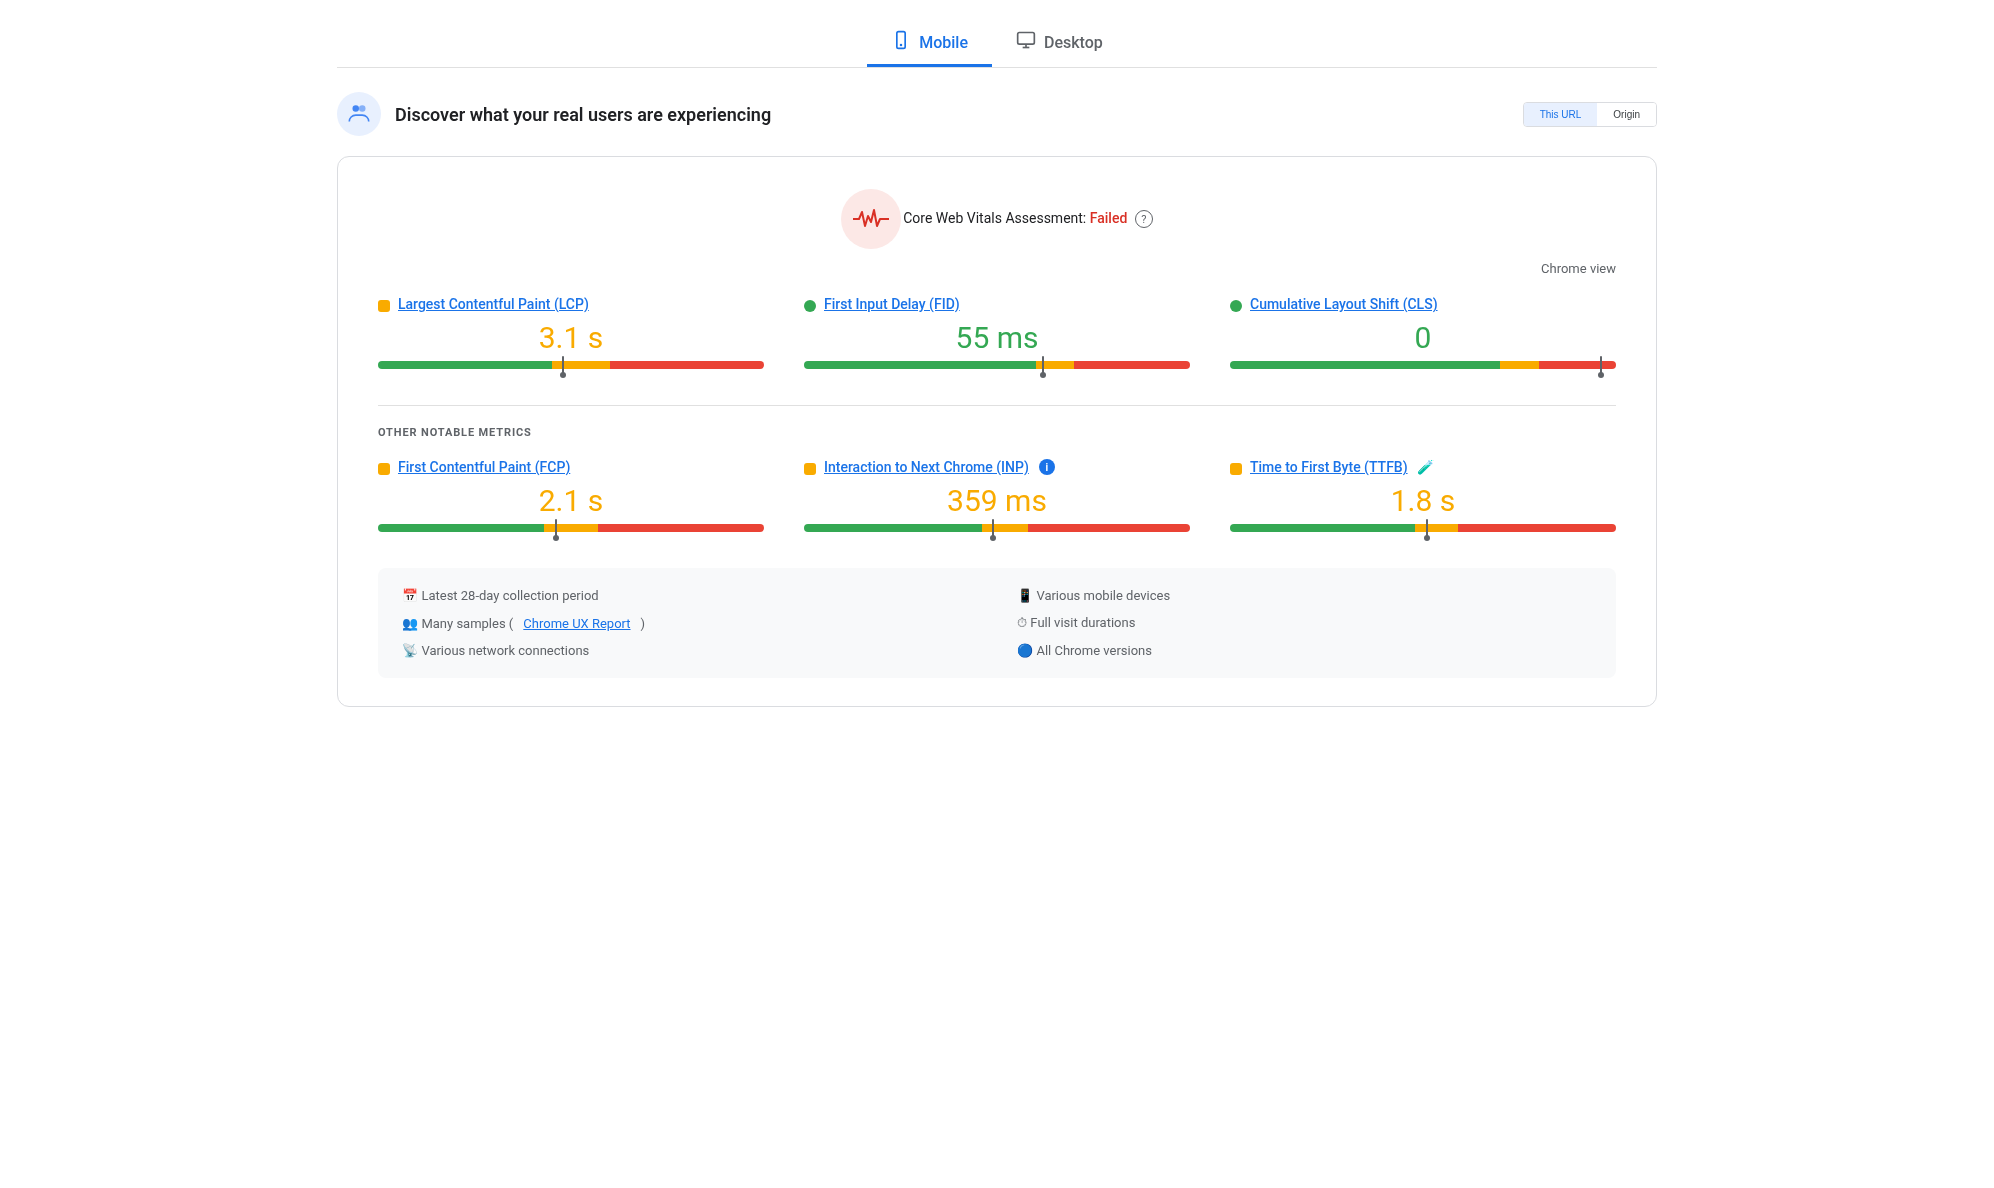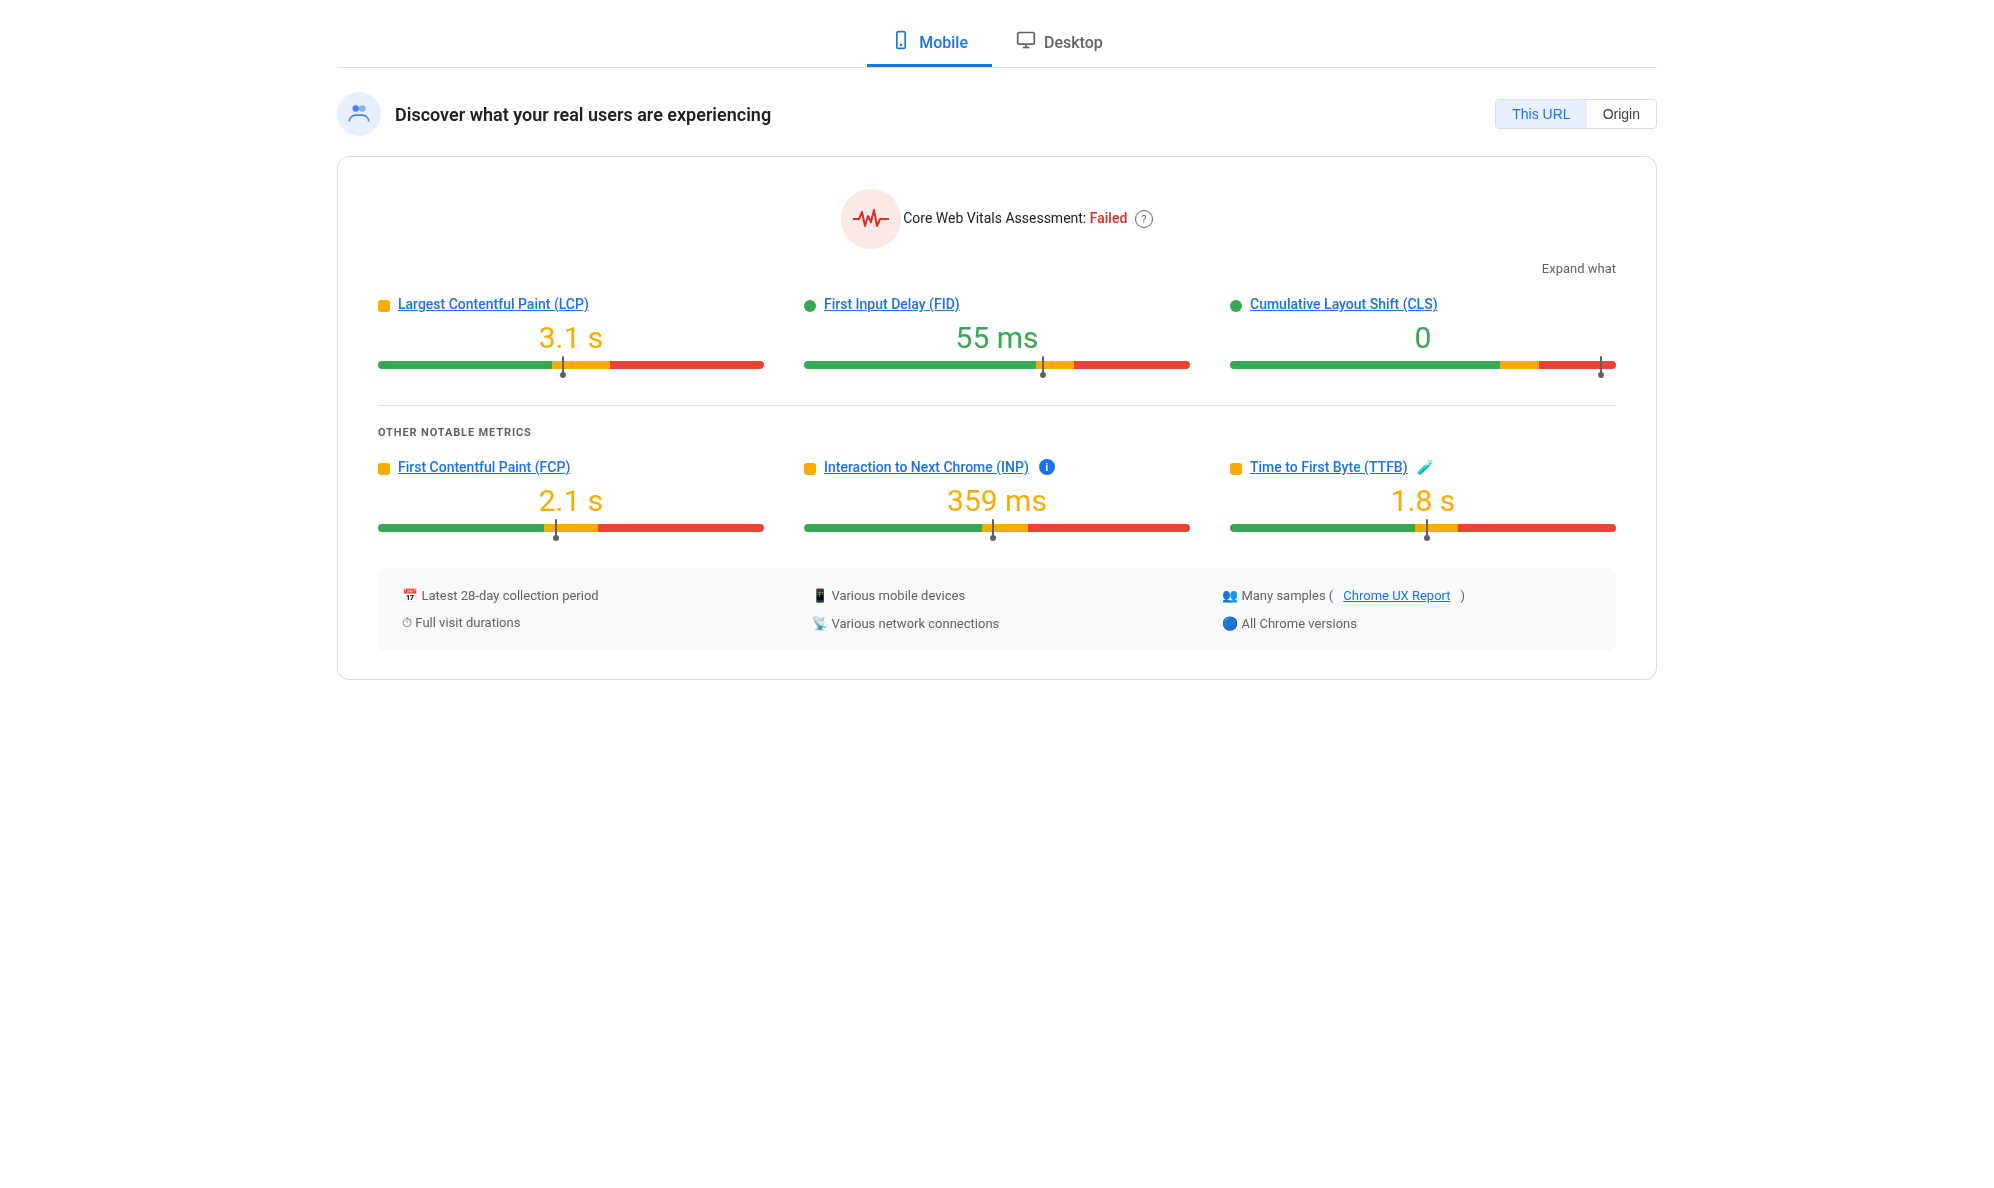--- a/index.html
+++ b/index.html
@@ -74,21 +74,21 @@
     }
 
     .url-toggle {
       display: flex;
       border: 1px solid #dadce0;
       border-radius: 4px;
       overflow: hidden;
     }
     .url-toggle button {
       padding: 6px 16px;
-      font-size: 14px;
+      font-size: 10px;
       border: none;
       background: #fff;
       cursor: pointer;
       color: #3c4043;
     }
     .url-toggle button.active {
       background: #e8f0fe;
       color: #1a73e8;
       font-weight: 500;
     }
@@ -258,21 +258,21 @@
       font-weight: 700;
       color: #5f6368;
       letter-spacing: 0.08em;
       text-transform: uppercase;
       margin-bottom: 20px;
     }
 
     
     .footer-info {
       display: grid;
-      grid-template-columns: 1fr 1fr 1fr;
+      grid-template-columns: 1fr 1fr;
       gap: 12px 40px;
       margin-top: 32px;
       background: #f8f9fa;
       border-radius: 8px;
       padding: 20px 24px;
     }
     .footer-item {
       display: flex;
       align-items: center;
       gap: 10px;
@@ -337,21 +337,21 @@
           <polyline points="0,11 6,11 9,4 12,18 15,8 18,14 21,2 24,18 27,11 36,11" stroke="#d93025" stroke-width="2" fill="none" stroke-linejoin="round"></polyline>
         </svg>
       </div>
       <div>
         <span>Core Web Vitals Assessment: </span><span class="assessment-status">Failed</span>
         <span class="help-icon">?</span>
       </div>
     </div>
 
     <div class="expand-row">
-      <a class="expand-link">Expand what</a>
+      <a class="expand-link">Chrome view</a>
     </div>
 
     <div class="metrics-grid" id="core-metrics-grid">
 
     <div class="metric-item">
       <div class="metric-label-row">
         <div class="metric-dot orange"></div>
         <span class="metric-label">Largest Contentful Paint (LCP)</span>
 
       </div>

